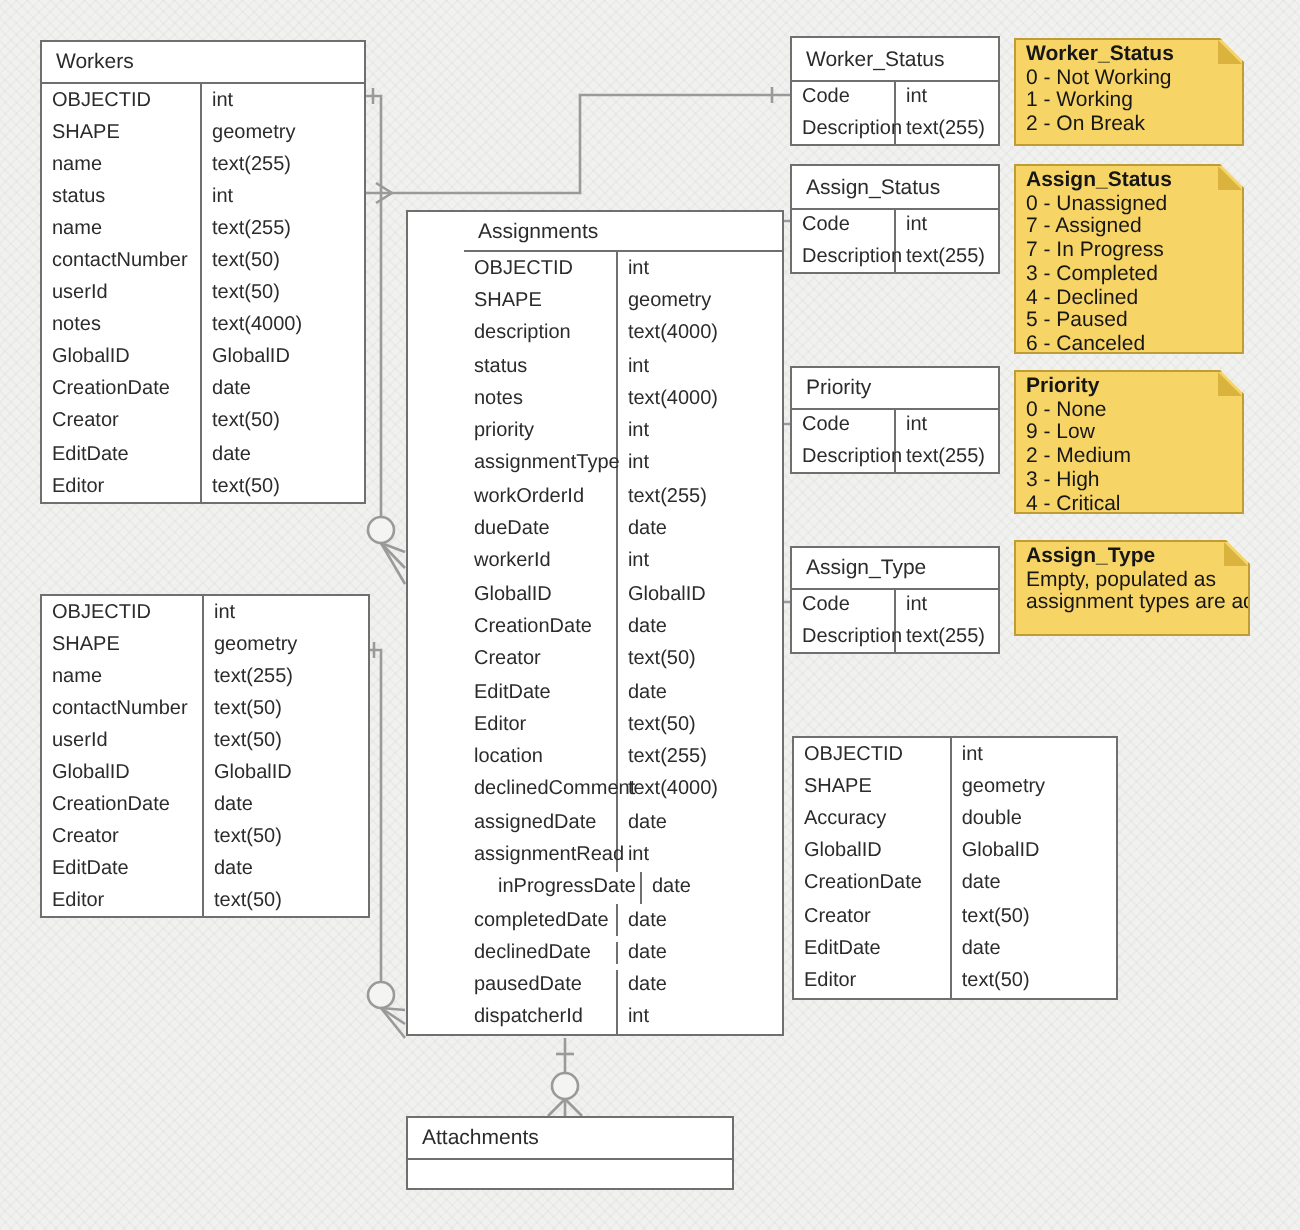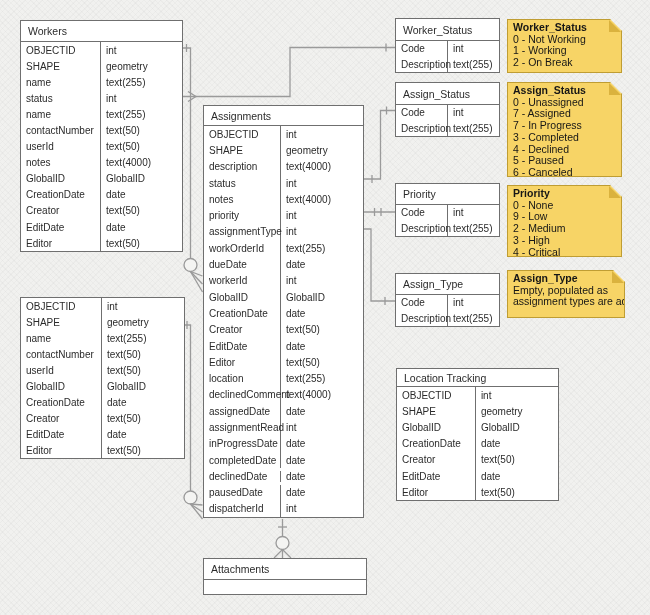--- a/index.html
+++ b/index.html
@@ -185,21 +185,21 @@
       </div>
       <div class="field-row" style="height: 16px;">
         <span class="fname" style="width: 49.7%;">EditDate</span>
         <span class="ftype">date</span>
       </div>
       <div class="field-row" style="height: 16px;">
         <span class="fname" style="width: 49.7%;">Editor</span>
         <span class="ftype">text(50)</span>
       </div>
     </div>
-    <div class="entity" style="left: 203px; top: 105px; width: 159px;">
+    <div class="entity" style="left: 203px; top: 105px; width: 159px; padding-left: 28px;">
       <div class="entity-title" style="height: 19px;">Assignments</div>
       <div class="field-row" style="height: 16.3px;">
         <span class="fname" style="width: 48.4%;">OBJECTID</span>
         <span class="ftype">int</span>
       </div>
       <div class="field-row" style="height: 16.3px;">
         <span class="fname" style="width: 48.4%;">SHAPE</span>
         <span class="ftype">geometry</span>
       </div>
       <div class="field-row" style="height: 16.3px;">
@@ -264,21 +264,21 @@
       </div>
       <div class="field-row" style="height: 16.3px;">
         <span class="fname" style="width: 48.4%;">assignedDate</span>
         <span class="ftype">date</span>
       </div>
       <div class="field-row" style="height: 16.3px;">
         <span class="fname" style="width: 48.4%;">assignmentRead</span>
         <span class="ftype">int</span>
       </div>
       <div class="field-row" style="height: 16.3px;">
-        <span class="fname" style="width: 48.4%;">inProgressDate</span>
+        <span class="fname" style="width: 48.4%; margin-left: 12px;">inProgressDate</span>
         <span class="ftype">date</span>
       </div>
       <div class="field-row" style="height: 16.3px;">
         <span class="fname" style="width: 48.4%;">completedDate</span>
         <span class="ftype">date</span>
       </div>
       <div class="field-row" style="height: 16.3px; align-items: center;">
         <span class="fname" style="width: 48.4%;">declinedDate</span>
         <span class="ftype">date</span>
       </div>
@@ -329,28 +329,31 @@
       <div class="field-row" style="height: 15.5px;">
         <span class="fname" style="width: 50.5%;">Code</span>
         <span class="ftype">int</span>
       </div>
       <div class="field-row" style="height: 15.5px;">
         <span class="fname" style="width: 50.5%;">Description</span>
         <span class="ftype">text(255)</span>
       </div>
     </div>
     <div class="entity" style="left: 396px; top: 368px; width: 161px;">
-      <div class="entity-title" style="height: 17px;">Location Tracking</div>
       <div class="field-row" style="height: 16.2px;">
         <span class="fname" style="width: 49%;">OBJECTID</span>
         <span class="ftype">int</span>
       </div>
       <div class="field-row" style="height: 16.2px;">
         <span class="fname" style="width: 49%;">SHAPE</span>
         <span class="ftype">geometry</span>
+      </div>
+      <div class="field-row" style="height: 16.2px;">
+        <span class="fname" style="width: 49%;">Accuracy</span>
+        <span class="ftype">double</span>
       </div>
       <div class="field-row" style="height: 16.2px;">
         <span class="fname" style="width: 49%;">GlobalID</span>
         <span class="ftype">GlobalID</span>
       </div>
       <div class="field-row" style="height: 16.2px;">
         <span class="fname" style="width: 49%;">CreationDate</span>
         <span class="ftype">date</span>
       </div>
       <div class="field-row" style="height: 16.2px;">

